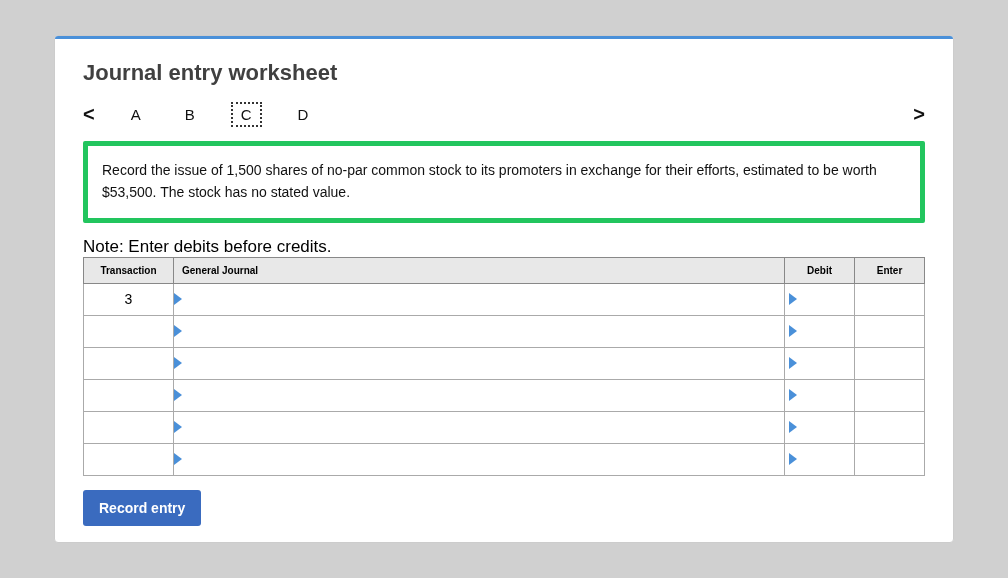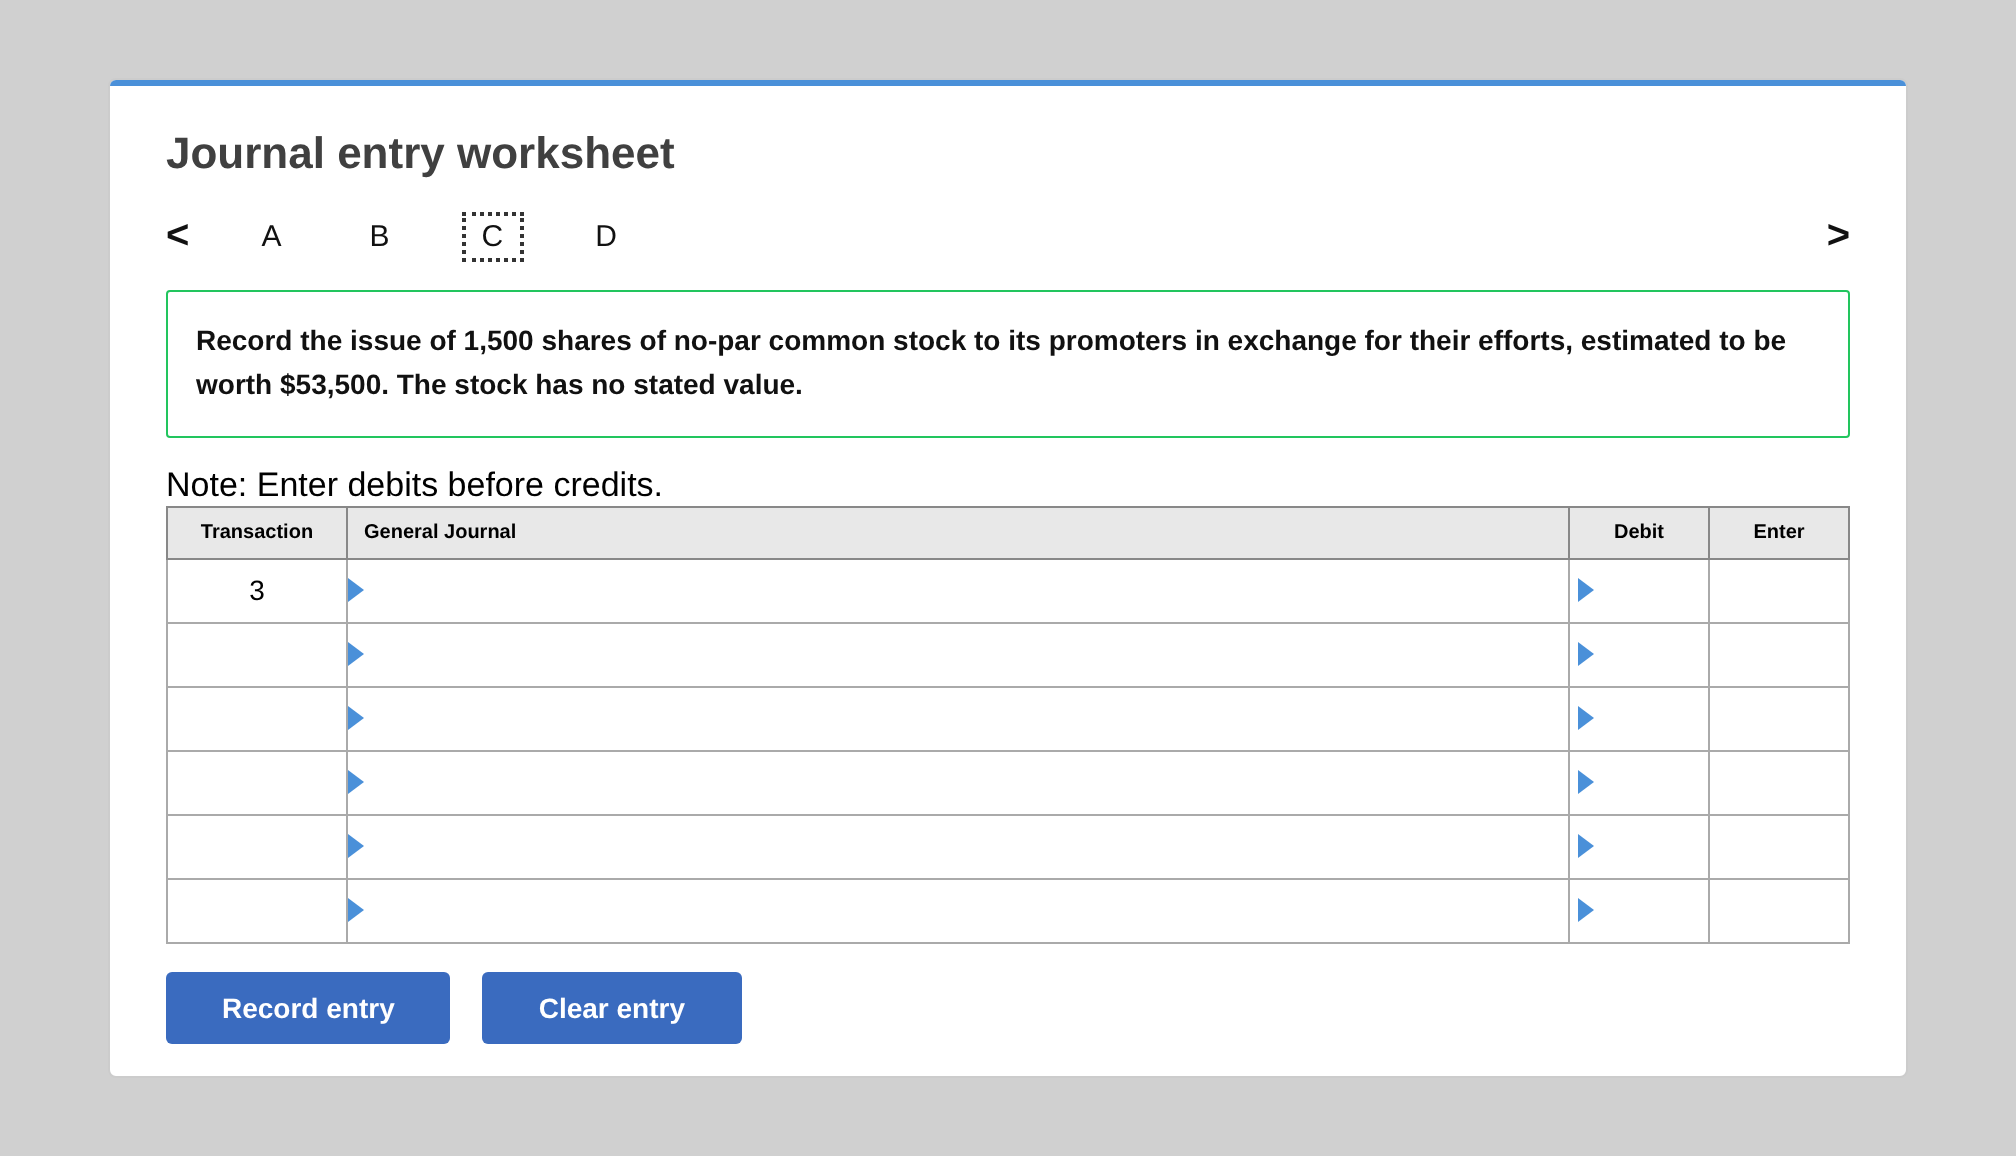--- a/index.html
+++ b/index.html
@@ -48,28 +48,27 @@
       font-size: 15px;
       cursor: pointer;
       color: #111;
       padding: 2px 8px;
     }
     .tab.active {
       border: 2px dotted #333;
       background: #fff;
     }
     .description-box {
-      border: 1px solid #22c55e;
+      border: 5px solid #22c55e;
       border-radius: 2px;
       padding: 14px 14px;
       font-size: 14px;
       color: #111;
       line-height: 1.55;
       margin-bottom: 14px;
-      font-weight: bold;
     }
     .note {
       color: #000000;
       font-size: 17px;
     }
     table {
       width: 100%;
       border-collapse: collapse;
       border: 1px solid #888;
     }
@@ -136,21 +135,21 @@
       display: flex;
       align-items: center;
       gap: 0;
       padding: 14px 0 16px 0;
     }
     .btn {
       background: #3a6bbf;
       color: #fff;
       border: none;
       border-radius: 3px;
-      padding: 10px 28px;
+      padding: 10px 16px;
       font-size: 14px;
       font-weight: bold;
       cursor: pointer;
       margin-right: 16px;
     }
     .btn:last-child { margin-right: 0; }
     .btn-spacer { flex: 1; }
     
     .card::before {
       content: '';
@@ -297,16 +296,15 @@
         </td>
         <td class="credit-cell">
           <input class="input-cell" type="text" value="" style="">
         </td>
       </tr>
     </tbody>
   </table>
 
   <div class="buttons-row">
     <button class="btn">Record entry</button>
-    <button class="btn">Clear entry</button>
     <span class="btn-spacer"></span>
   </div>
 </div>
 
 </body></html>

